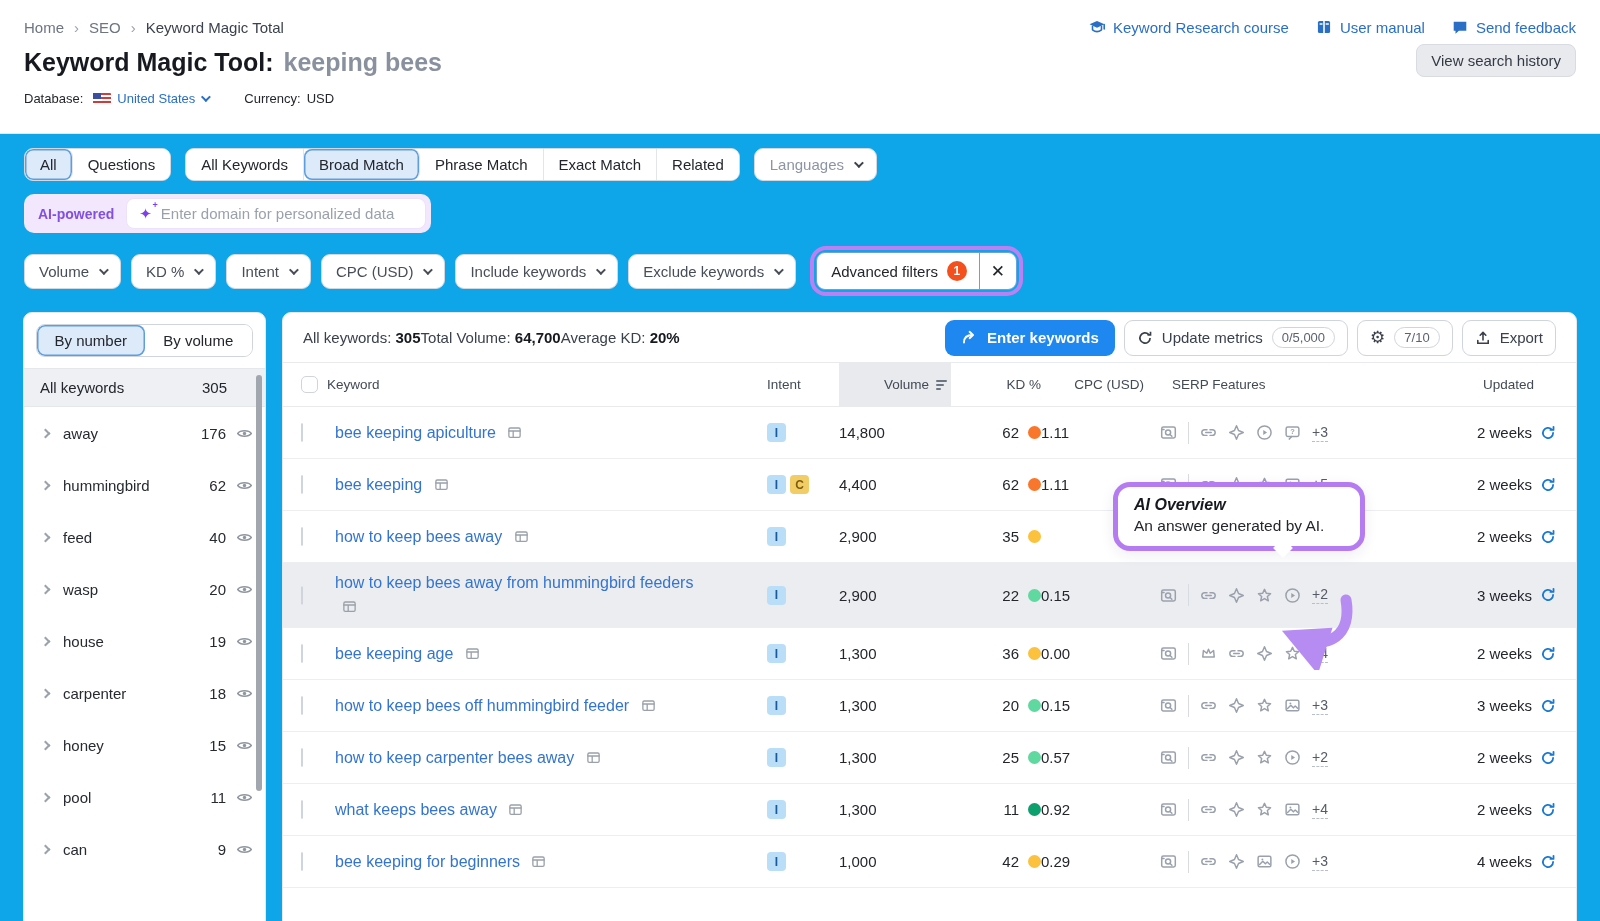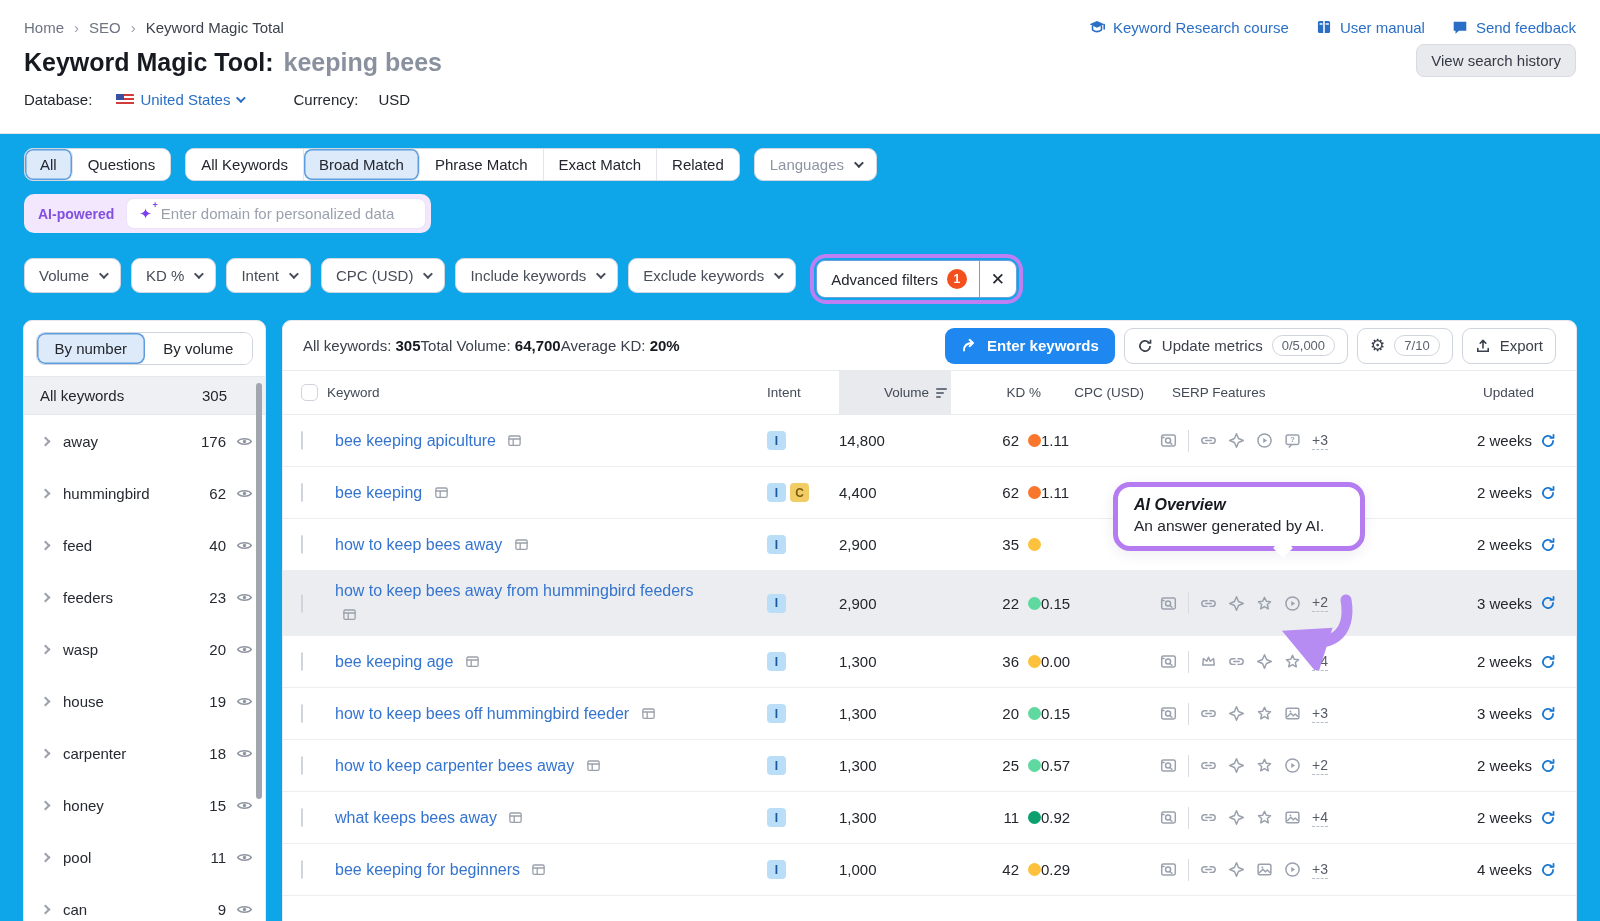--- a/index.html
+++ b/index.html
@@ -13,21 +13,21 @@
   .crumbs { display:flex; align-items:center; gap:10px; font-size:15px; color:#6d7482; }
   .crumbs .sep { color:#9aa2af; font-size:15px; }
   .crumbs .last { color:#3c424d; }
   .hlinks { display:flex; align-items:center; gap:26px; }
   .hlink { display:flex; align-items:center; gap:7px; color:#2a6fc5; font-size:15px; cursor:pointer; }
   .hlink svg { width:18px; height:18px; }
   .title-row { margin-top:12px; display:flex; align-items:center; }
   .pgtitle { font-size:25px; font-weight:bold; color:#16191f; }
   .pgquery { font-size:25px; font-weight:bold; color:#8a919e; margin-left:10px; }
   .histbtn { position:absolute; right:24px; top:44px; background:#e9eaee; border:1px solid #d8dbe1; border-radius:8px; padding:7px 14px; font-size:15px; color:#343a45; cursor:pointer; }
-  .meta-row { margin-top:14px; display:flex; align-items:center; font-size:15px; color:#23262d; gap:20px; }
+  .meta-row { margin-top:14px; display:flex; align-items:center; font-size:13px; color:#23262d; gap:6px; }
   .dbval { color:#2a6fc5; display:flex; align-items:center; gap:6px; margin-left:4px; cursor:pointer; }
   .flag { width:18px; height:12px; background:repeating-linear-gradient(#d23b3b 0 2px,#fff 2px 4px); position:relative; display:inline-block; border-radius:1px; }
   .flag::before { content:""; position:absolute; left:0; top:0; width:8px; height:6px; background:#3a4fa0; }
   .curr { margin-left:30px; }
   .chev { width:7px; height:7px; border-right:2px solid currentColor; border-bottom:2px solid currentColor; display:inline-block; }
   .chev.down { transform:rotate(45deg) translateY(-2px); }
   .chev.right { transform:rotate(-45deg); }
 
   
   .grayzone { background:#0ea5e9; height:787px; padding-top:14px; }
@@ -43,21 +43,21 @@
   .airow { margin:13px 24px 0 24px; display:inline-flex; align-items:center; background:#f2e7fd; border-radius:10px; padding:4px 5px 4px 14px; gap:12px; }
   .aibadge { color:#8250df; font-size:14px; font-weight:bold; }
   .aiinput { background:#fff; border:1px solid #ece2fb; border-radius:8px; display:flex; align-items:center; gap:9px; padding:6px 12px; width:300px; cursor:text; }
   .sparkle { color:#7d3ff0; font-size:15px; position:relative; line-height:1; }
   .sparkle::after { content:"+"; position:absolute; top:-5px; right:-6px; font-size:9px; font-weight:bold; }
   .aiph { color:#9aa1ad; font-size:15px; white-space:nowrap; }
 
   .filtersrow { margin:13px 24px 0 24px; display:flex; align-items:center; gap:10px; }
   .fpill { background:#fff; border:1px solid #d3d7df; border-radius:9px; padding:8px 14px; display:flex; align-items:center; gap:10px; font-size:15px; color:#474d59; cursor:pointer; white-space:nowrap; }
   .fpill .chev { color:#474d59; }
-  .advring { border:4px solid #bd80f2; border-radius:16px; padding:2px; margin-left:4px;margin-top:8px; }
+  .advring { border:4px solid #bd80f2; border-radius:16px; padding:2px; margin-left:4px; }
   .advpill { background:#fff; border:1px solid #6b9fdd; border-radius:9px; display:flex; align-items:center; height:38px; overflow:hidden; }
   .advlabel { padding:0 12px 0 14px; font-size:15px; color:#23262d; display:flex; align-items:center; gap:9px; cursor:pointer; }
   .advbadge { background:#f4501e; color:#fff; border-radius:50%; width:20px; height:20px; font-size:12px; font-weight:bold; display:flex; align-items:center; justify-content:center; }
   .advdiv { width:1px; height:100%; background:#6b9fdd; }
   .advx { width:36px; height:100%; display:flex; align-items:center; justify-content:center; font-size:17px; font-weight:bold; color:#23262d; cursor:pointer; }
 
   
   .content { display:flex; gap:16px; padding:16px 23px 0 23px; height:637px; }
   .card { background:#fff; border:1px solid #e6e8ed; border-radius:9px; }
 
@@ -298,31 +298,20 @@
             <span class="cnt">40</span>
             <span style="display: inline-flex;">
               <svg viewBox="0 0 16 16" fill="none" stroke="currentColor" stroke-width="1.4" stroke-linecap="round" stroke-linejoin="round">
                 <path d="M1.6 8C4 4.6 12 4.6 14.4 8 12 11.4 4 11.4 1.6 8Z"></path>
                 <circle cx="8" cy="8" r="1.6" fill="currentColor" stroke="none"></circle>
               </svg>
             </span>
           </div>
           <div class="sb-item">
             <span class="chev right"></span>
-            <span class="lbl">feeders</span>
-            <span class="cnt">23</span>
-            <span style="display: inline-flex;">
-              <svg viewBox="0 0 16 16" fill="none" stroke="currentColor" stroke-width="1.4" stroke-linecap="round" stroke-linejoin="round">
-                <path d="M1.6 8C4 4.6 12 4.6 14.4 8 12 11.4 4 11.4 1.6 8Z"></path>
-                <circle cx="8" cy="8" r="1.6" fill="currentColor" stroke="none"></circle>
-              </svg>
-            </span>
-          </div>
-          <div class="sb-item">
-            <span class="chev right"></span>
             <span class="lbl">wasp</span>
             <span class="cnt">20</span>
             <span style="display: inline-flex;">
               <svg viewBox="0 0 16 16" fill="none" stroke="currentColor" stroke-width="1.4" stroke-linecap="round" stroke-linejoin="round">
                 <path d="M1.6 8C4 4.6 12 4.6 14.4 8 12 11.4 4 11.4 1.6 8Z"></path>
                 <circle cx="8" cy="8" r="1.6" fill="currentColor" stroke="none"></circle>
               </svg>
             </span>
           </div>
           <div class="sb-item">

